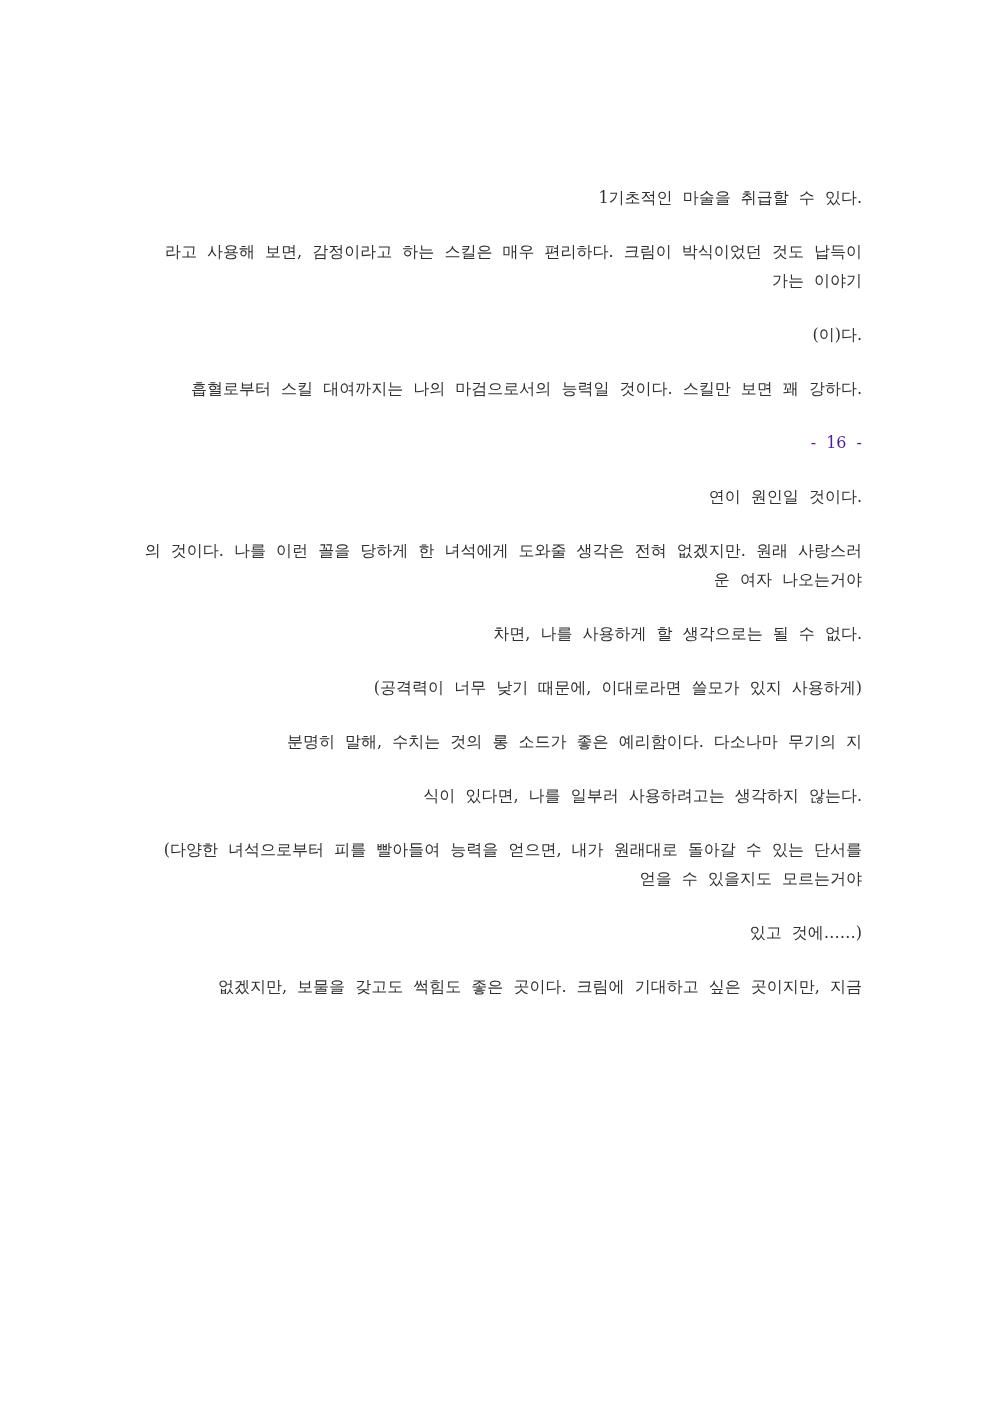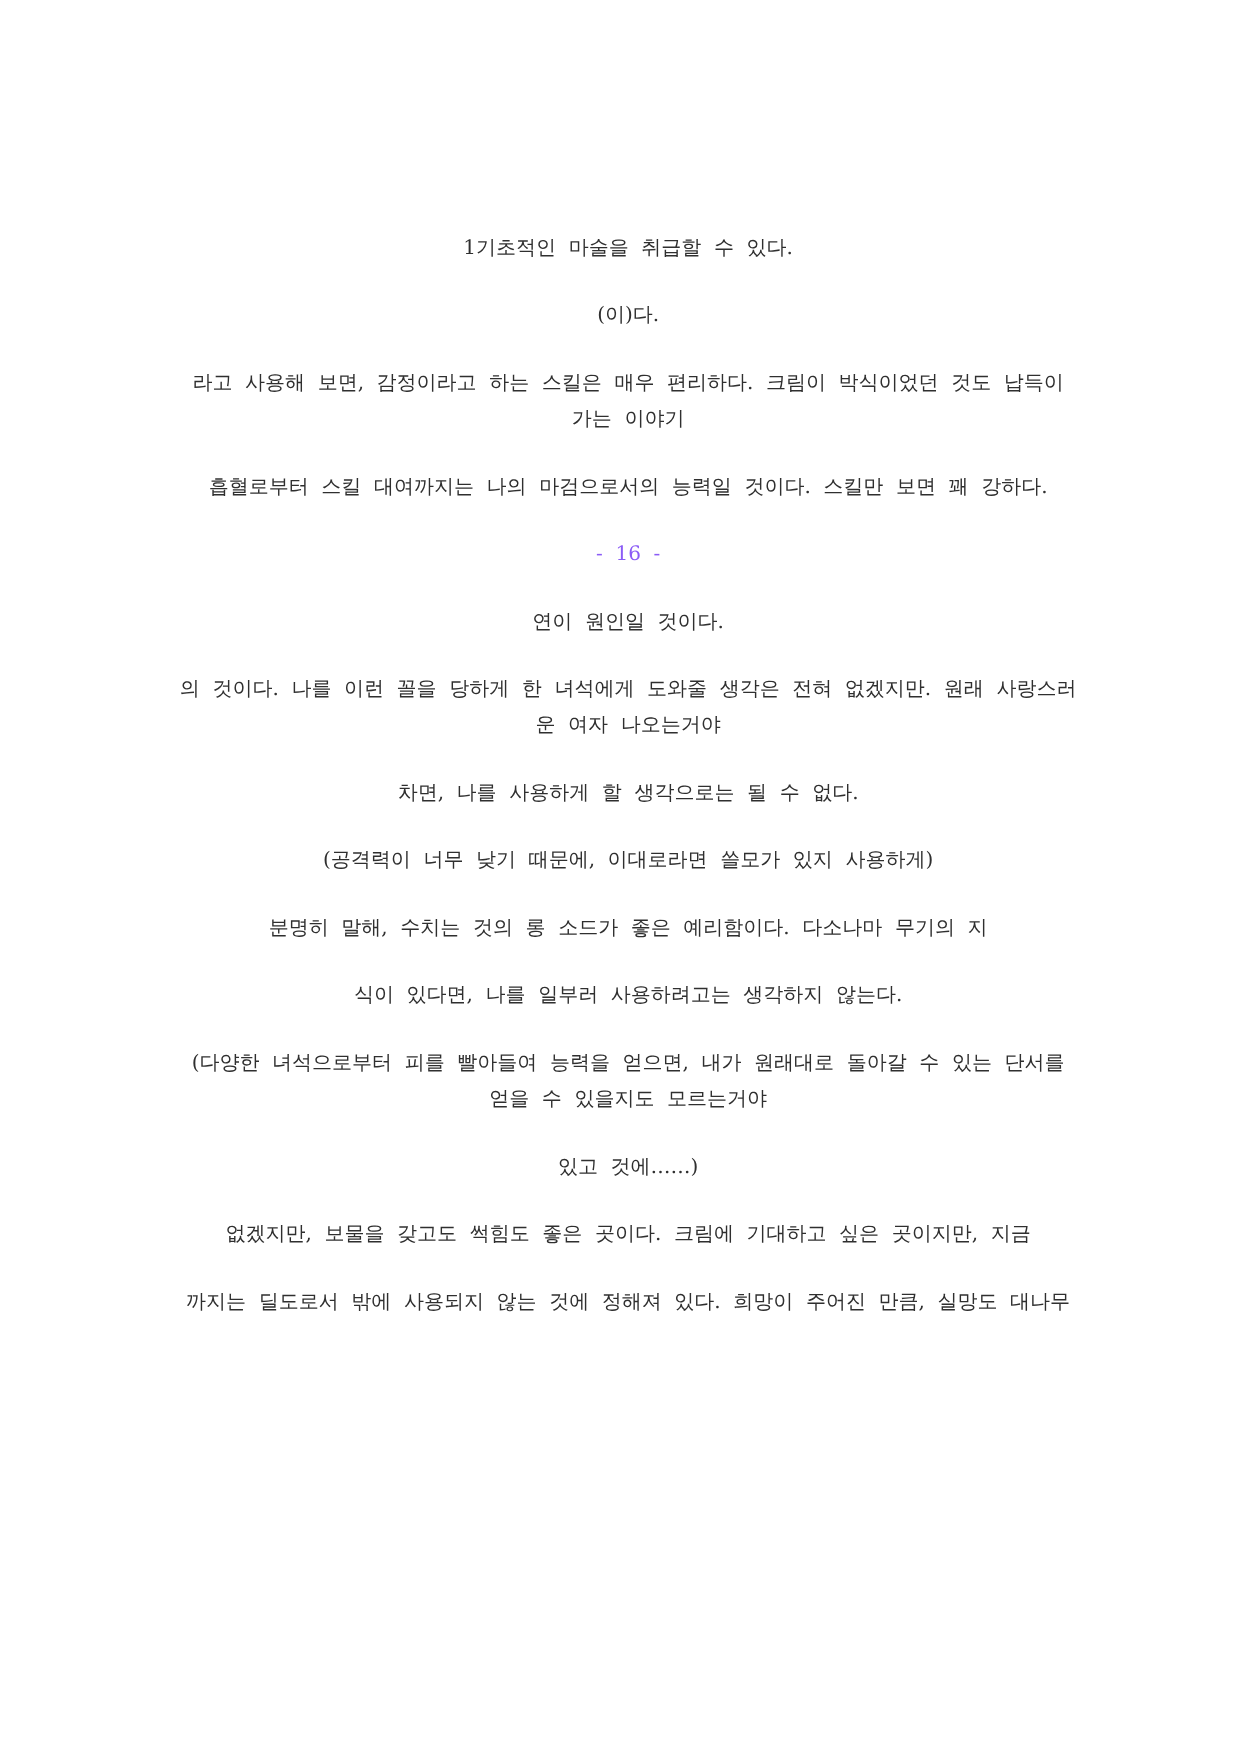--- a/index.html
+++ b/index.html
@@ -20,47 +20,46 @@
     padding: 183px 130px 0 143px;
   }
   .para {
     margin: 0 0 25px 0;
     font-family: "DejaVu Serif", "Liberation Serif", serif;
     font-size: 16px;
     line-height: 29px;
     color: #2f2f2f;
     white-space: pre-line;
     word-spacing: 5px;
-    text-align: center;
+    text-align: right;
   }
   .page-num {
-    color: #8b5cf6;
+    color: #4c1d95;
   }
 </style>
 </head>
 <body>
 
 <div class="page">
   <div class="text-column">
 
     <p class="para">1기초적인 마술을 취급할 수 있다.</p>
-    <p class="para">(이)다.</p>
     <p class="para">라고 사용해 보면, 감정이라고 하는 스킬은 매우 편리하다. 크림이 박식이었던 것도 납득이
 가는 이야기</p>
+    <p class="para">(이)다.</p>
     <p class="para">흡혈로부터 스킬 대여까지는 나의 마검으로서의 능력일 것이다. 스킬만 보면 꽤 강하다.</p>
 
     <p class="para page-num">- 16 -</p>
 
     <p class="para">연이 원인일 것이다.</p>
     <p class="para">의 것이다. 나를 이런 꼴을 당하게 한 녀석에게 도와줄 생각은 전혀 없겠지만. 원래 사랑스러
 운 여자 나오는거야</p>
     <p class="para">차면, 나를 사용하게 할 생각으로는 될 수 없다.</p>
     <p class="para">(공격력이 너무 낮기 때문에, 이대로라면 쓸모가 있지 사용하게)</p>
     <p class="para">분명히 말해, 수치는 것의 롱 소드가 좋은 예리함이다. 다소나마 무기의 지</p>
     <p class="para">식이 있다면, 나를 일부러 사용하려고는 생각하지 않는다.</p>
     <p class="para">(다양한 녀석으로부터 피를 빨아들여 능력을 얻으면, 내가 원래대로 돌아갈 수 있는 단서를
 얻을 수 있을지도 모르는거야</p>
     <p class="para">있고 것에……)</p>
     <p class="para">없겠지만, 보물을 갖고도 썩힘도 좋은 곳이다. 크림에 기대하고 싶은 곳이지만, 지금</p>
-    <p class="para">까지는 딜도로서 밖에 사용되지 않는 것에 정해져 있다. 희망이 주어진 만큼, 실망도 대나무</p>
 
   </div>
 </div>
 
 </body></html>

